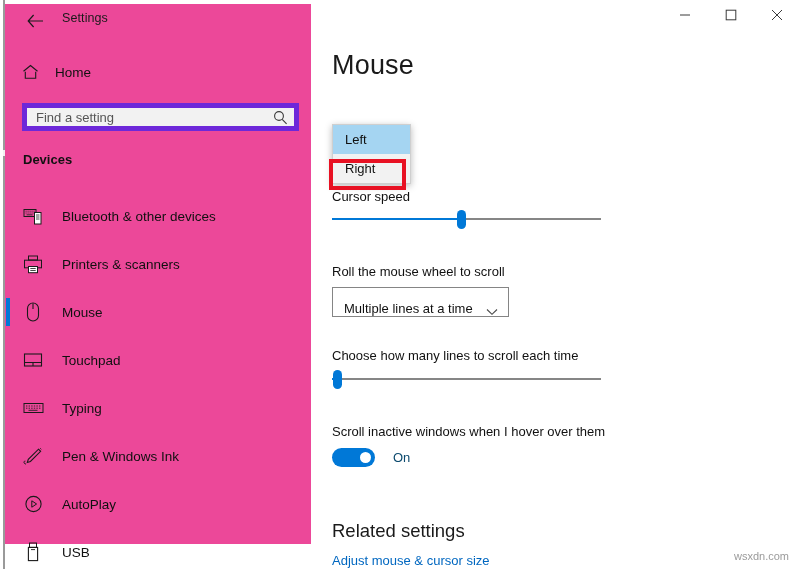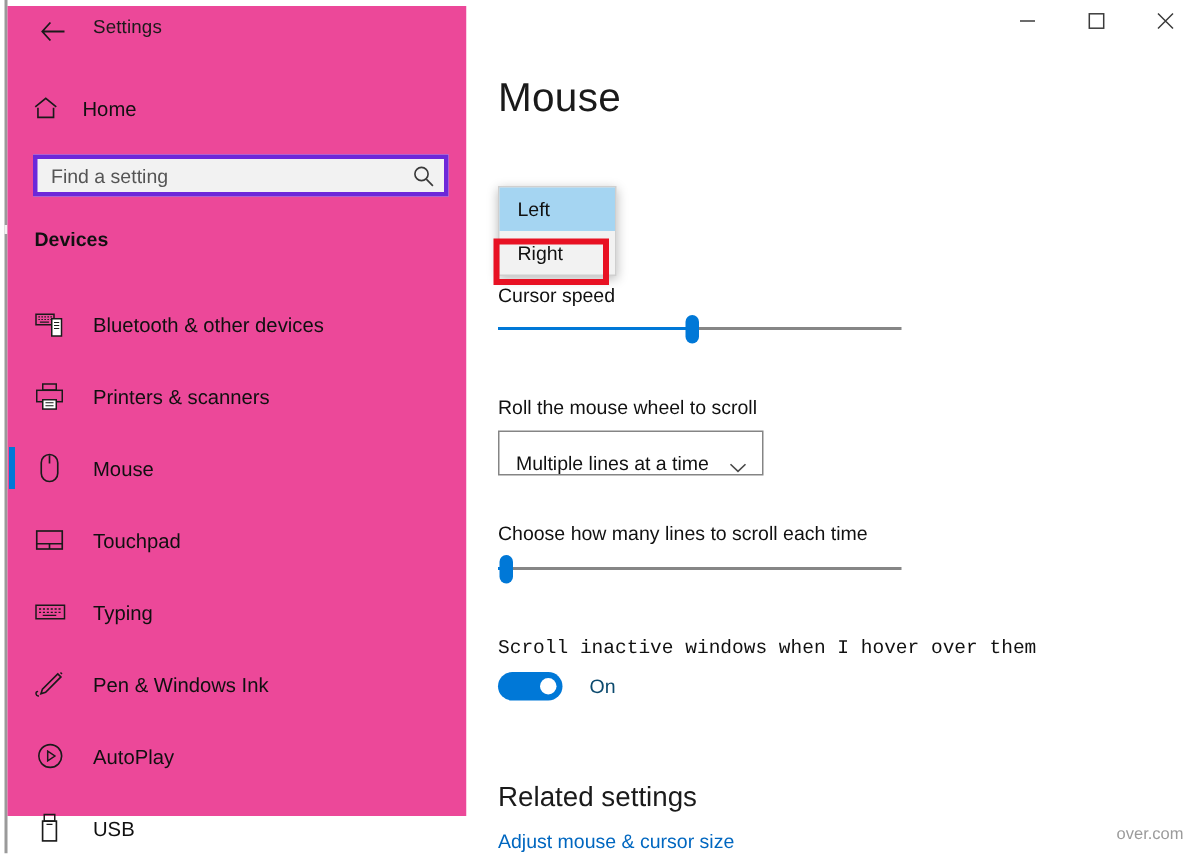--- a/index.html
+++ b/index.html
@@ -49,21 +49,21 @@
     width: 290px; height: 34px;
     display: flex; align-items: center;
   }
   .home-icon { width: 34px; display: flex; justify-content: center; align-items: center; }
   .home-label { font-size: 13.5px; color: #111; margin-left: 8px; }
 
   .search-wrap {
     position: absolute; left: 17px; top: 99px;
     width: 277px; height: 28px;
     background: #f2f2f2;
-    border: 3px solid #6d28d9;
+    border: 5px solid #6d28d9;
     display: flex; align-items: center;
   }
   .search-input {
     flex: 1;
     border: 0; outline: 0; background: transparent;
     font-family: "Liberation Sans", sans-serif;
     font-size: 13px; color: #555;
     padding-left: 9px;
   }
   .search-input::placeholder { color: #555; opacity: 1; }
@@ -394,27 +394,27 @@
       </span>
     </div>
 
     <div class="lbl" style="left:21px; top:348px;">Choose how many lines to scroll each time</div>
     <div class="slider" style="left:21px; top:369px; width:269px;">
       <div class="track-fill" style="width:5px;"></div>
       <div class="track-rest" style="left:5px; right:0;"></div>
       <div class="thumb" style="left:1px;"></div>
     </div>
 
-    <div class="lbl" style="left:21px; top:424px;font-family:Liberation Mono, monospace;">Scroll inactive windows when I hover over them</div>
+    <div class="lbl" style="left:21px; top:424px;">Scroll inactive windows when I hover over them</div>
     <div class="toggle-row" style="left:21px; top:448px;">
       <div class="toggle">
         <div class="knob"></div>
       </div>
       <span class="toggle-text">On</span>
     </div>
 
     <div class="related-head">Related settings</div>
     <a class="related-link" href="#">Adjust mouse &amp; cursor size</a>
 
-    <div class="watermark">over.com</div>
+    <div class="watermark">wsxdn.com</div>
   </div>
 
 </div>
 
 </body></html>

